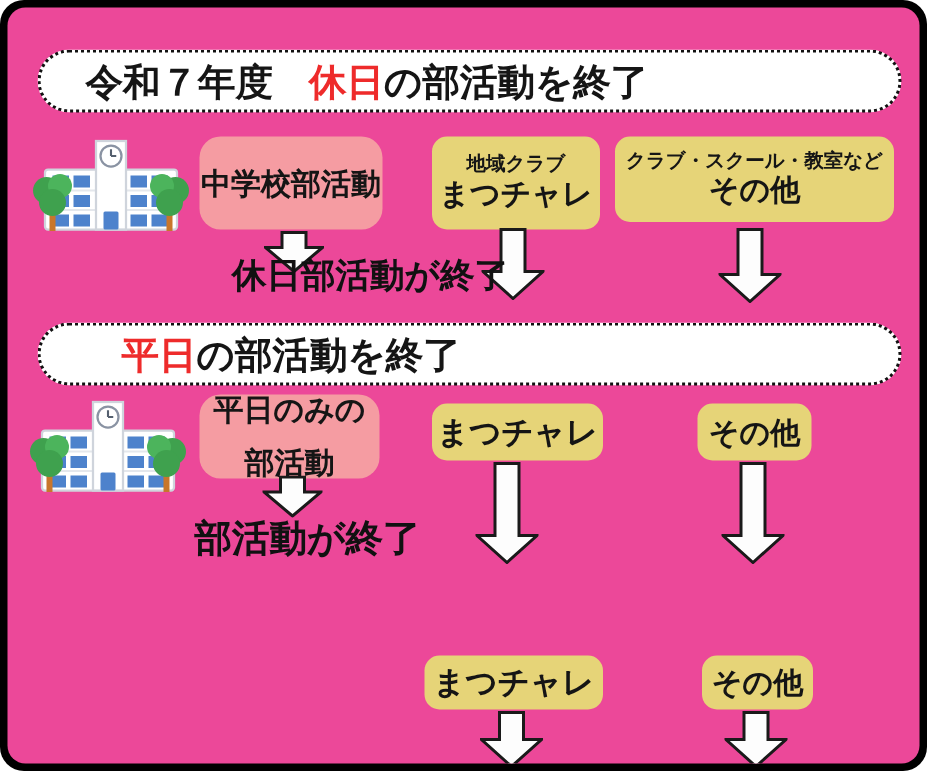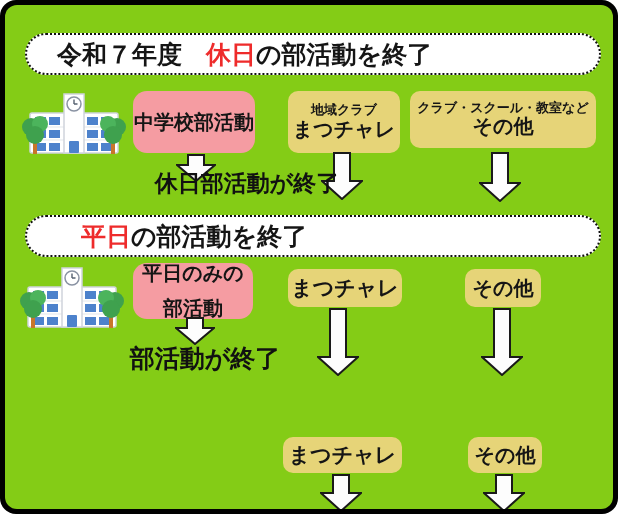--- a/index.html
+++ b/index.html
@@ -11,21 +11,21 @@
   .frame {
     width: 618px; height: 514px;
     box-sizing: border-box;
     background: #000000;
     border-radius: 16px;
     padding: 5px;
   }
   .canvas {
     position: relative;
     width: 100%; height: 100%;
-    background: #84cc16;
+    background: #ec4899;
     border-radius: 12px;
     overflow: hidden;
   }
   .banner {
     position: absolute;
     left: 20px; width: 576px; height: 42px;
     box-sizing: border-box;
     background: #FFFFFF;
     border: 2px dotted #111111;
     border-radius: 22px;

